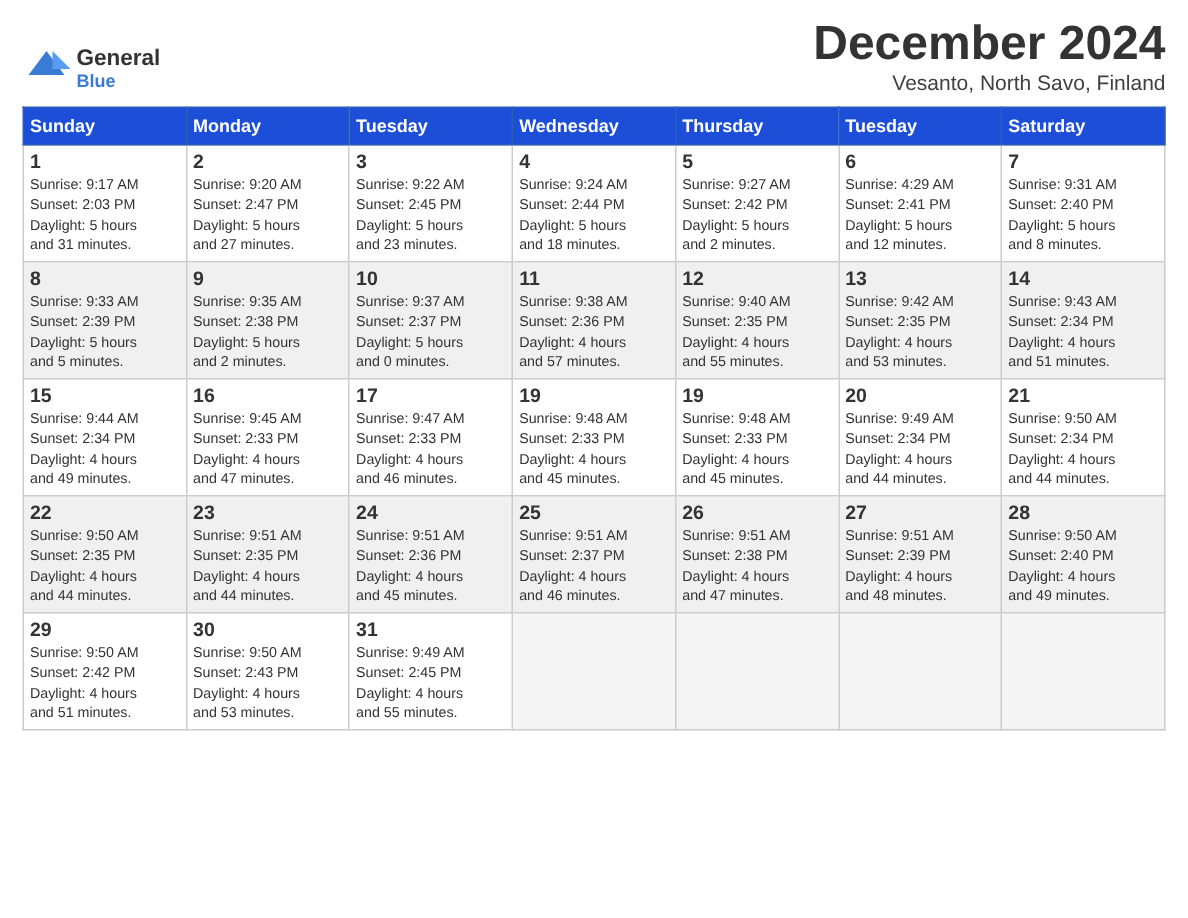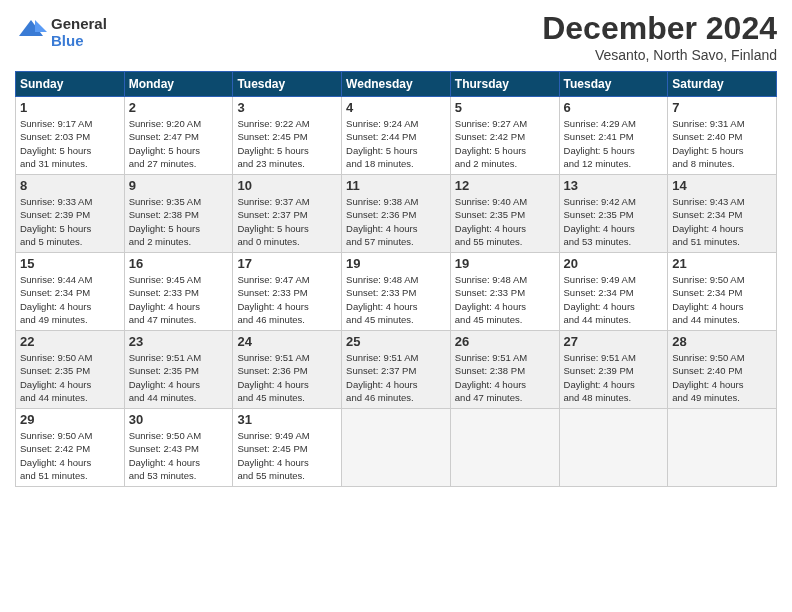--- a/index.html
+++ b/index.html
@@ -15,22 +15,22 @@
       padding: 10px 15px;
     }
     .header {
       display: flex;
       align-items: flex-start;
       justify-content: space-between;
       margin-bottom: 8px;
     }
     .logo {
       display: flex;
-      align-items: center;
-      margin-top: 5px;
+      align-items: flex-start;
+      margin-top: 20px;
     }
     .logo-icon {
       width: 32px;
       height: 32px;
       margin-right: 4px;
     }
     .title-block {
       text-align: right;
     }
     .month-title {
@@ -42,21 +42,21 @@
     .location {
       font-size: 14px;
       color: #404040;
     }
     table {
       width: 100%;
       border-collapse: collapse;
       table-layout: fixed;
     }
     th {
-      background-color: #0c4a6e;
+      background-color: #1d4ed8;
       color: #fff;
       font-size: 12px;
       font-weight: bold;
       padding: 5px 4px;
       text-align: left;
       border: 1px solid #2a5fb5;
     }
     td {
       border: 1px solid #ccc;
       vertical-align: top;
@@ -89,21 +89,21 @@
 <div class="container">
   <div class="header">
     <div class="logo">
       <svg class="logo-icon" viewBox="0 0 32 32">
         <rect x="0" y="0" width="32" height="32" fill="white"></rect>
         <polygon points="16,4 28,20 4,20" fill="#3a7bd5"></polygon>
         <polygon points="20,4 32,16 20,16" fill="#5a9bf5"></polygon>
       </svg>
       <div>
         <div style="font-size:15px;font-weight:bold;color:#333;">General</div>
-        <div style="font-size:15px;font-weight:bold;color:#3a7bd5;">Blue</div>
+        <div style="font-size:12px;font-weight:bold;color:#3a7bd5;">Blue</div>
       </div>
     </div>
     <div class="title-block">
       <div class="month-title">December 2024</div>
       <div class="location">Vesanto, North Savo, Finland</div>
     </div>
   </div>
 
   <table>
     <thead>

